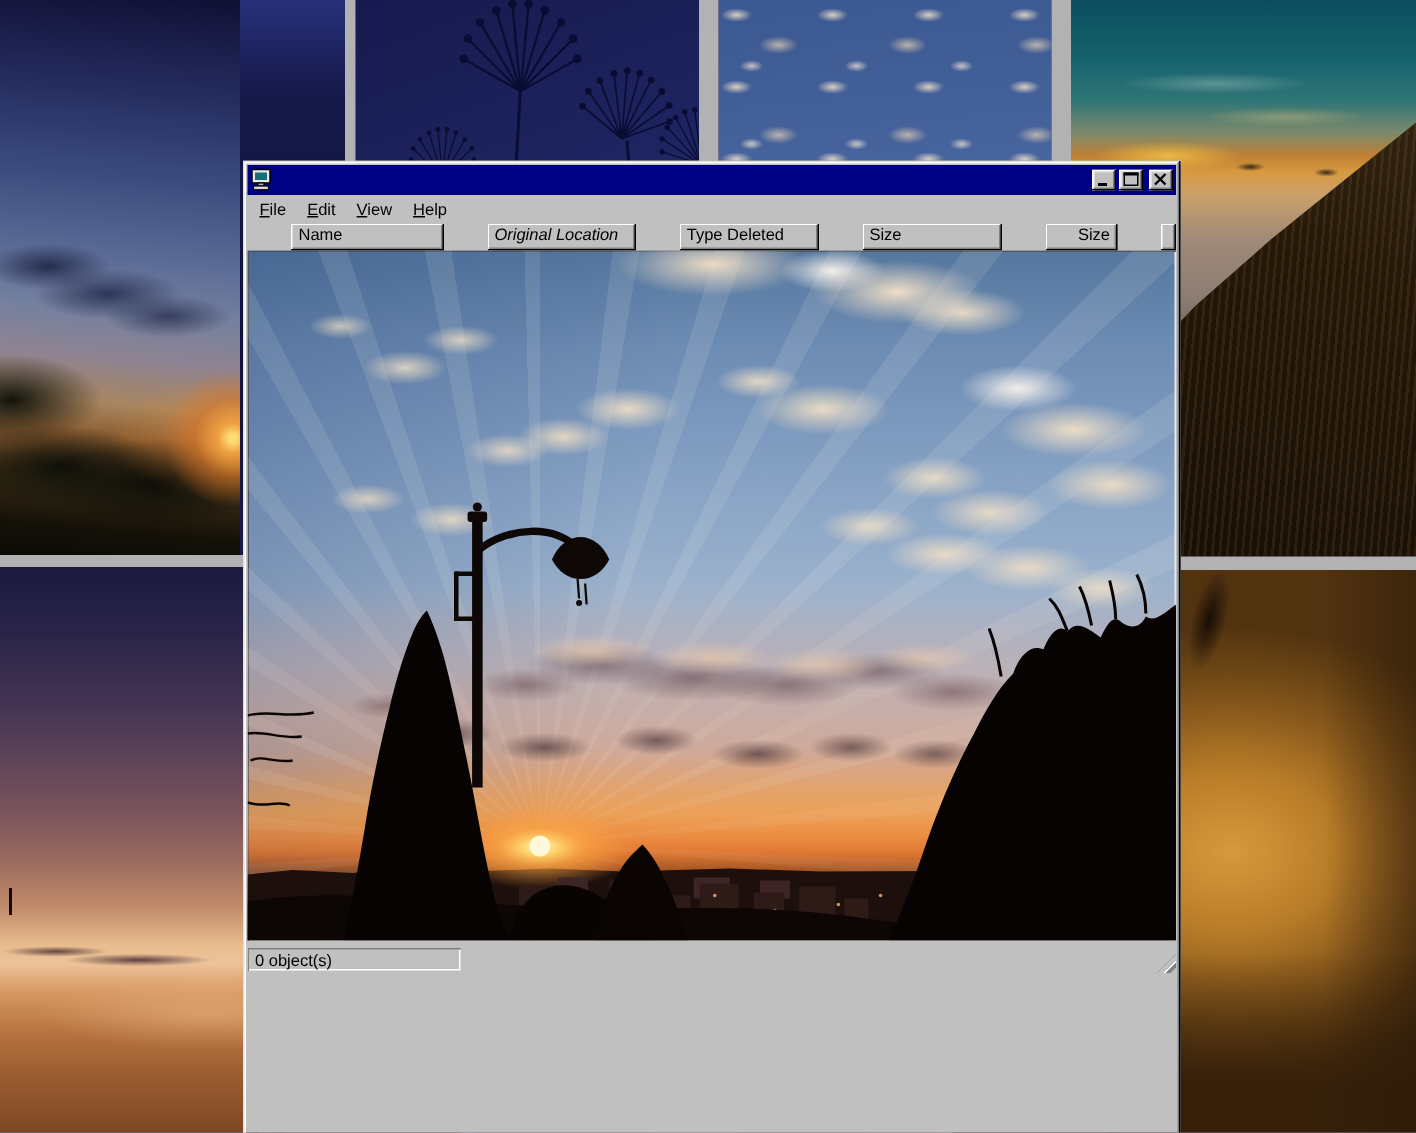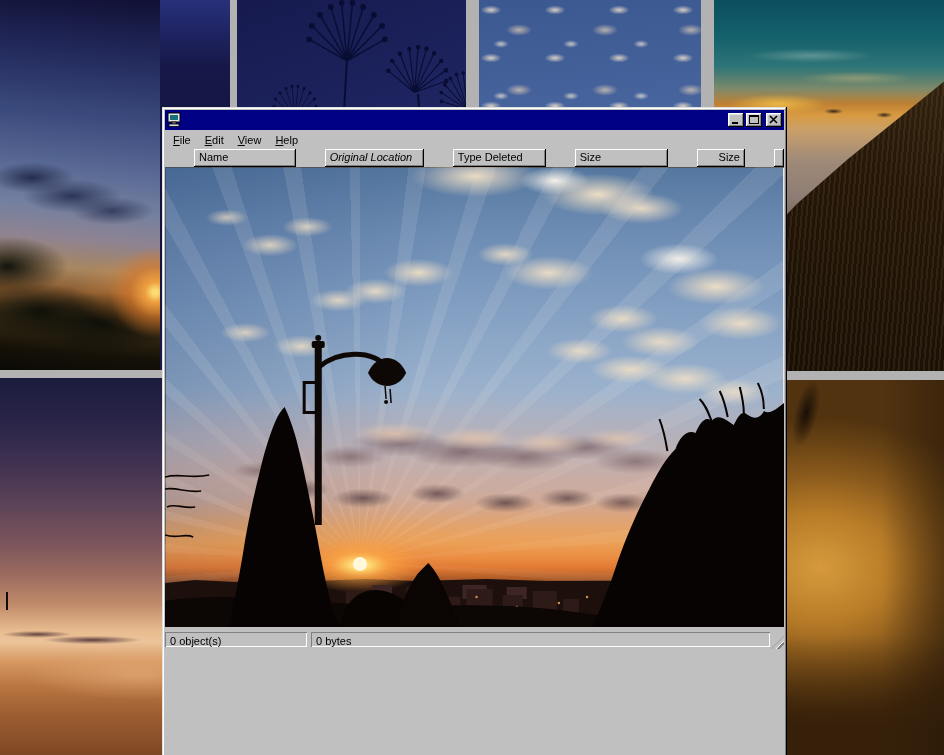--- a/index.html
+++ b/index.html
@@ -342,17 +342,16 @@
         <path d="M576,246 C576,236 574,228 572,220"></path>
         <path d="M544,254 C540,244 538,238 532,232"></path>
         <path d="M596,242 C596,232 594,224 590,216"></path>
         <path d="M500,284 C498,272 496,262 492,252"></path>
       </g>
     </svg>
   </div>
 
   <div class="statusbar">
     <div class="spanel sp1"><span>0 object(s)</span></div>
-    <div class="spanel sp2"><span>0 bytes</span></div>
     <div class="grip"></div>
   </div>
 
 </div>
 
 </body></html>

